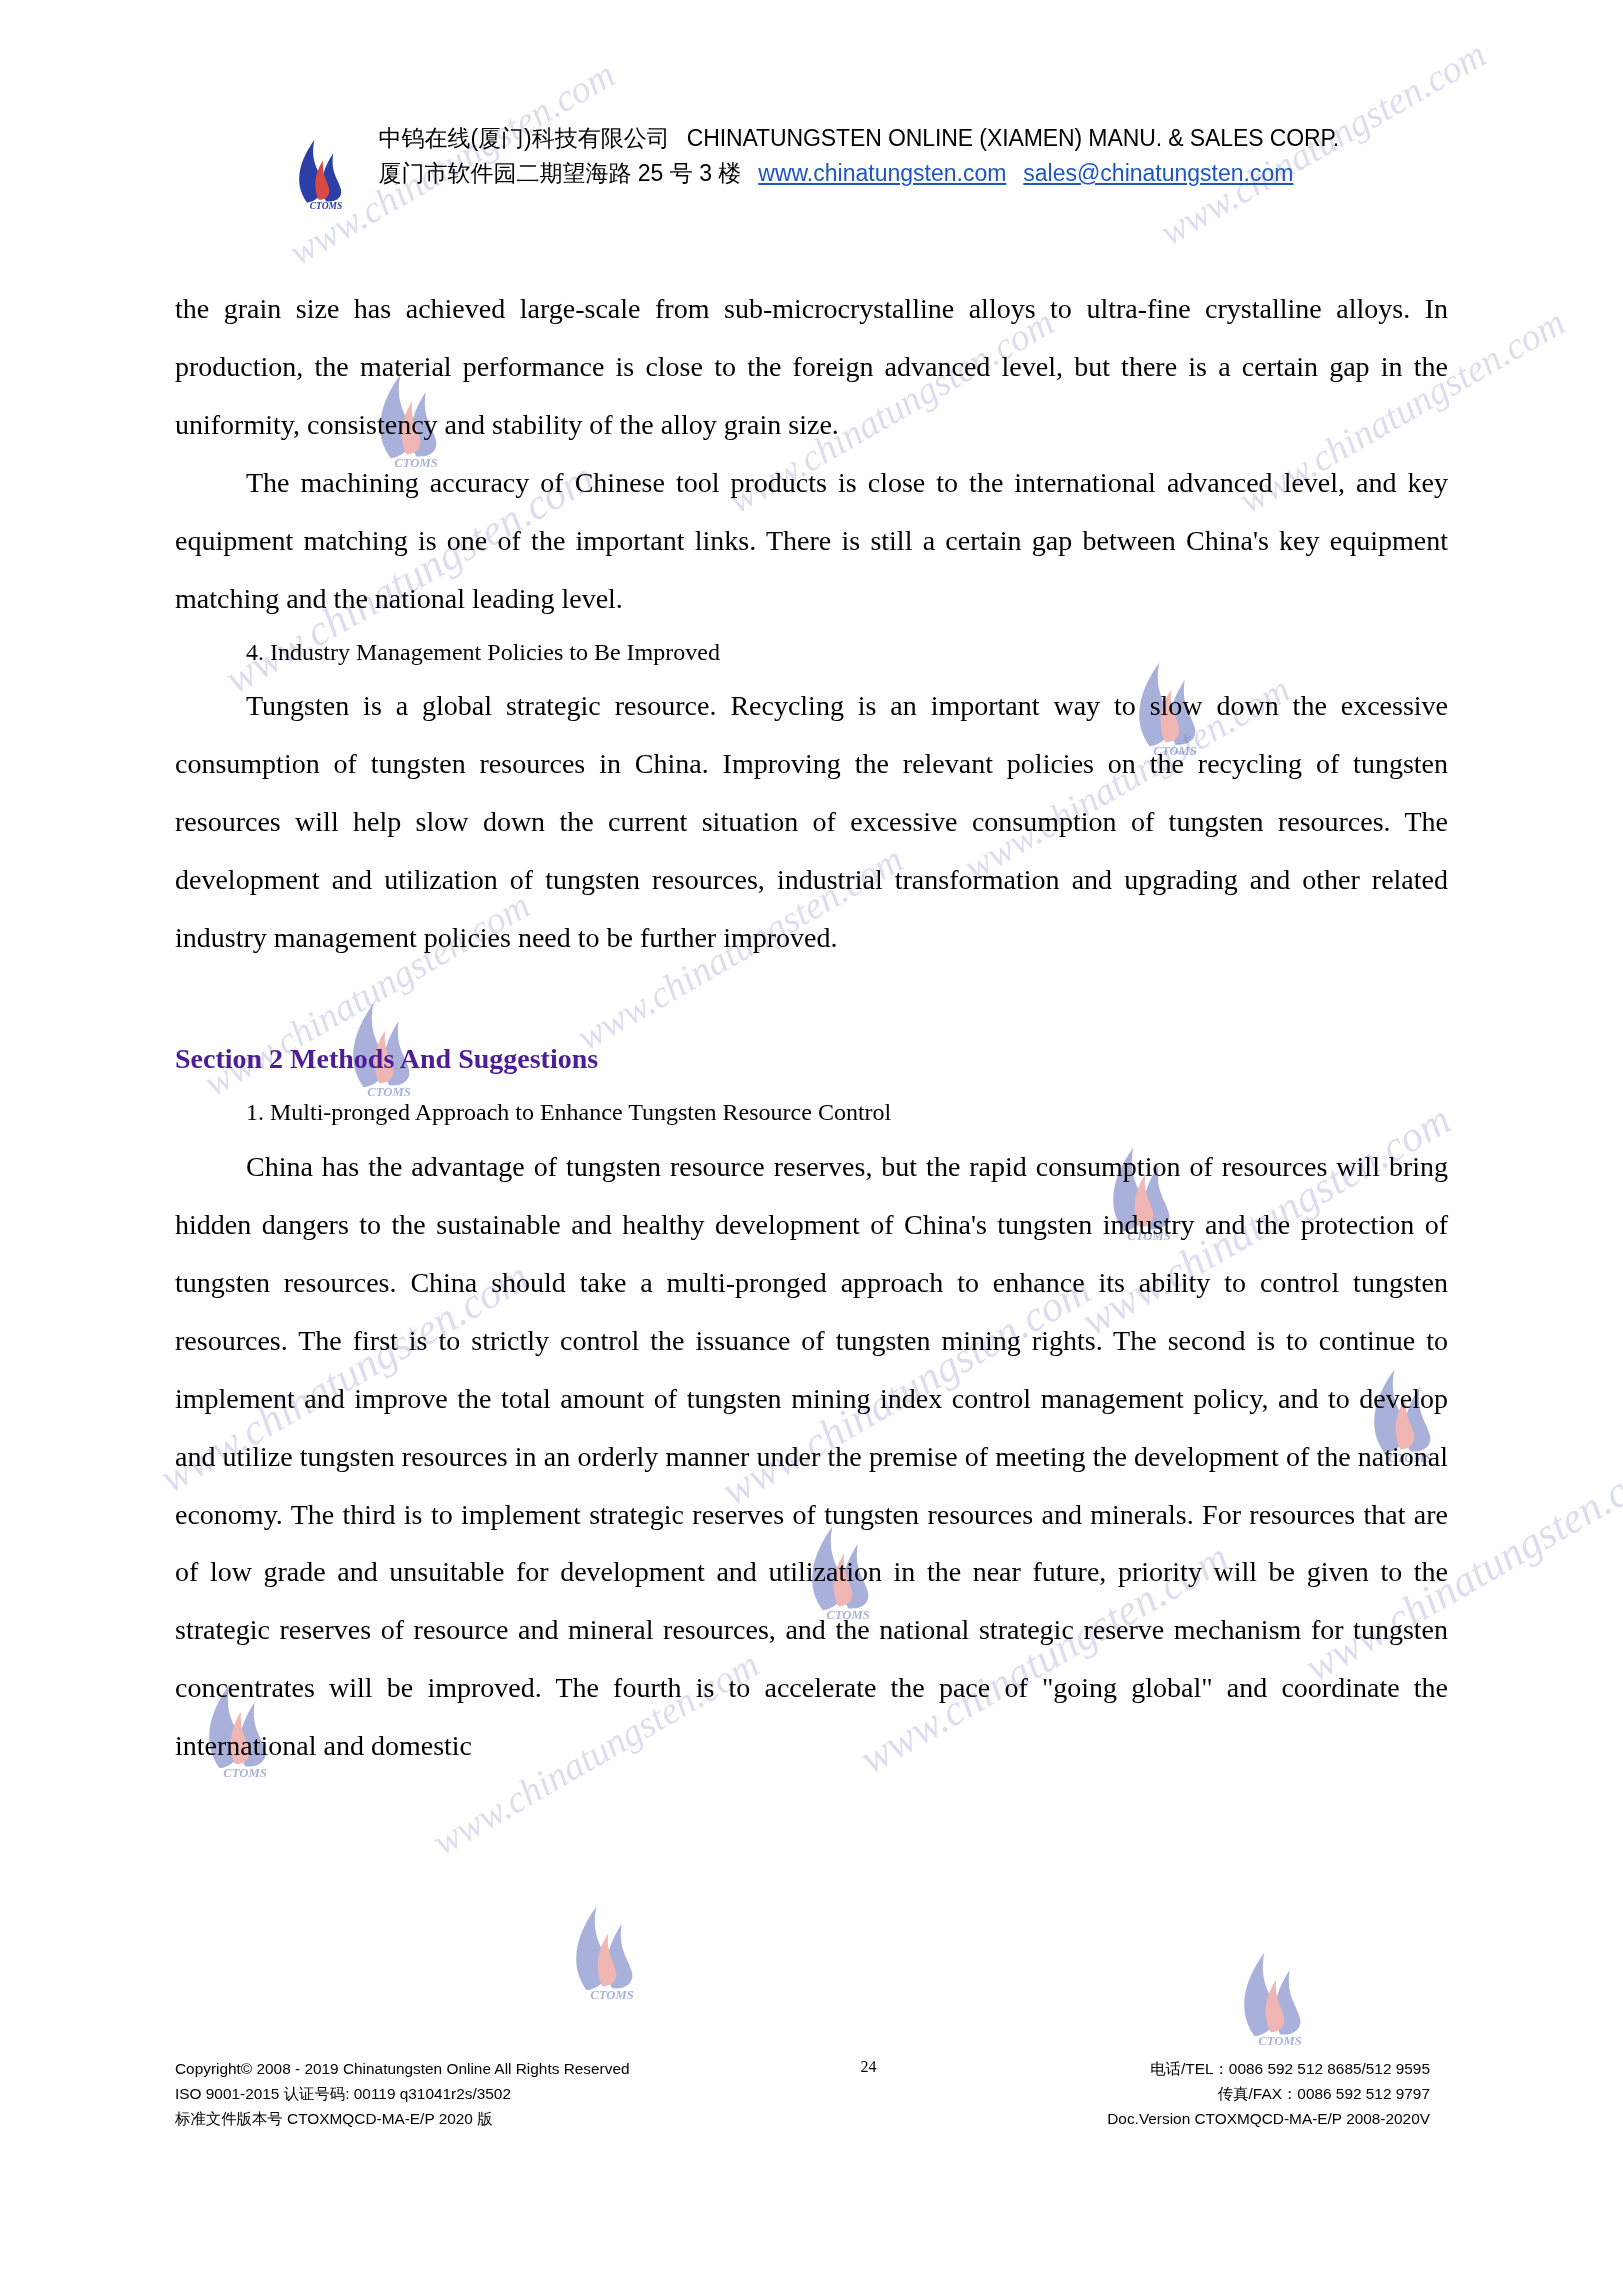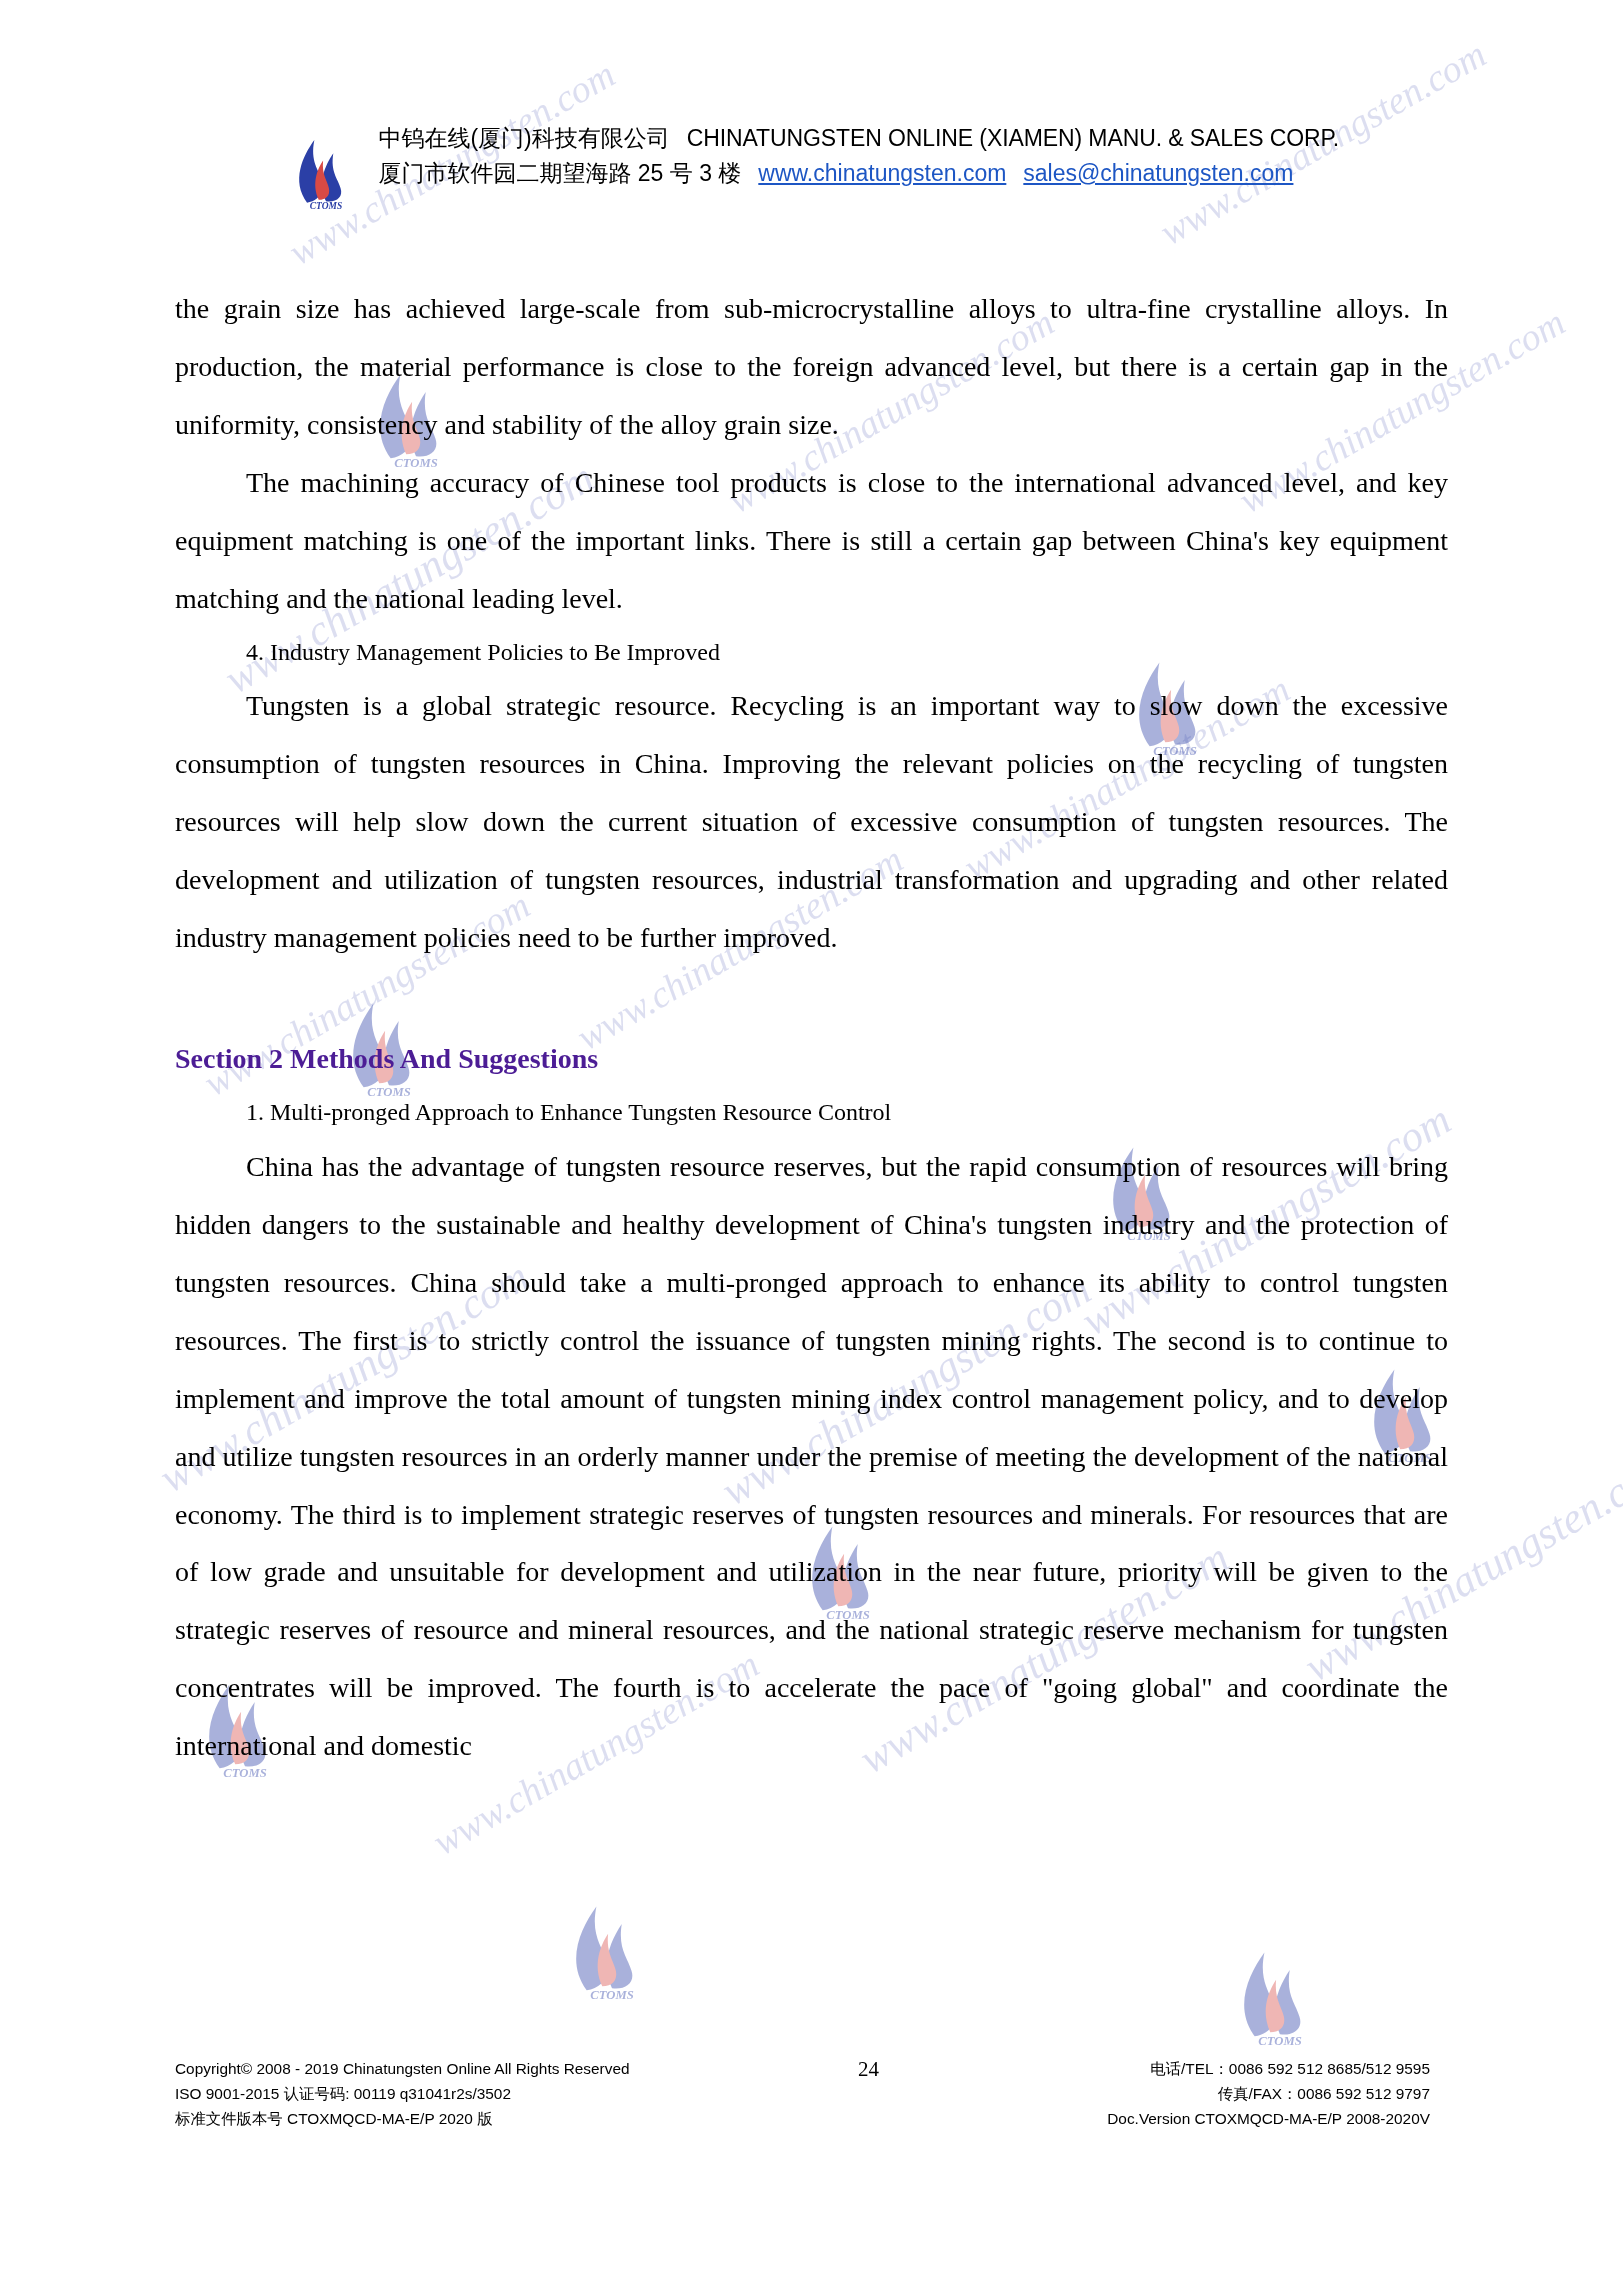--- a/index.html
+++ b/index.html
@@ -127,21 +127,21 @@
     align-items: flex-start;
     justify-content: space-between;
     font-family: "Liberation Sans", "DejaVu Sans", sans-serif;
     font-size: 15.4px;
     line-height: 1.62;
     color: #000000;
   }
   .footer-left { text-align: left; white-space: nowrap; }
   .footer-center {
     font-family: "Liberation Serif", serif;
-    font-size: 21px;
+    font-size: 16px;
     line-height: 1.1;
     padding-top: 1.3px;
   }
   .footer-right { text-align: right; white-space: nowrap; }
   .footer-line { display: block; }
 </style>
 </head>
 <body>
 
 <div class="page">

